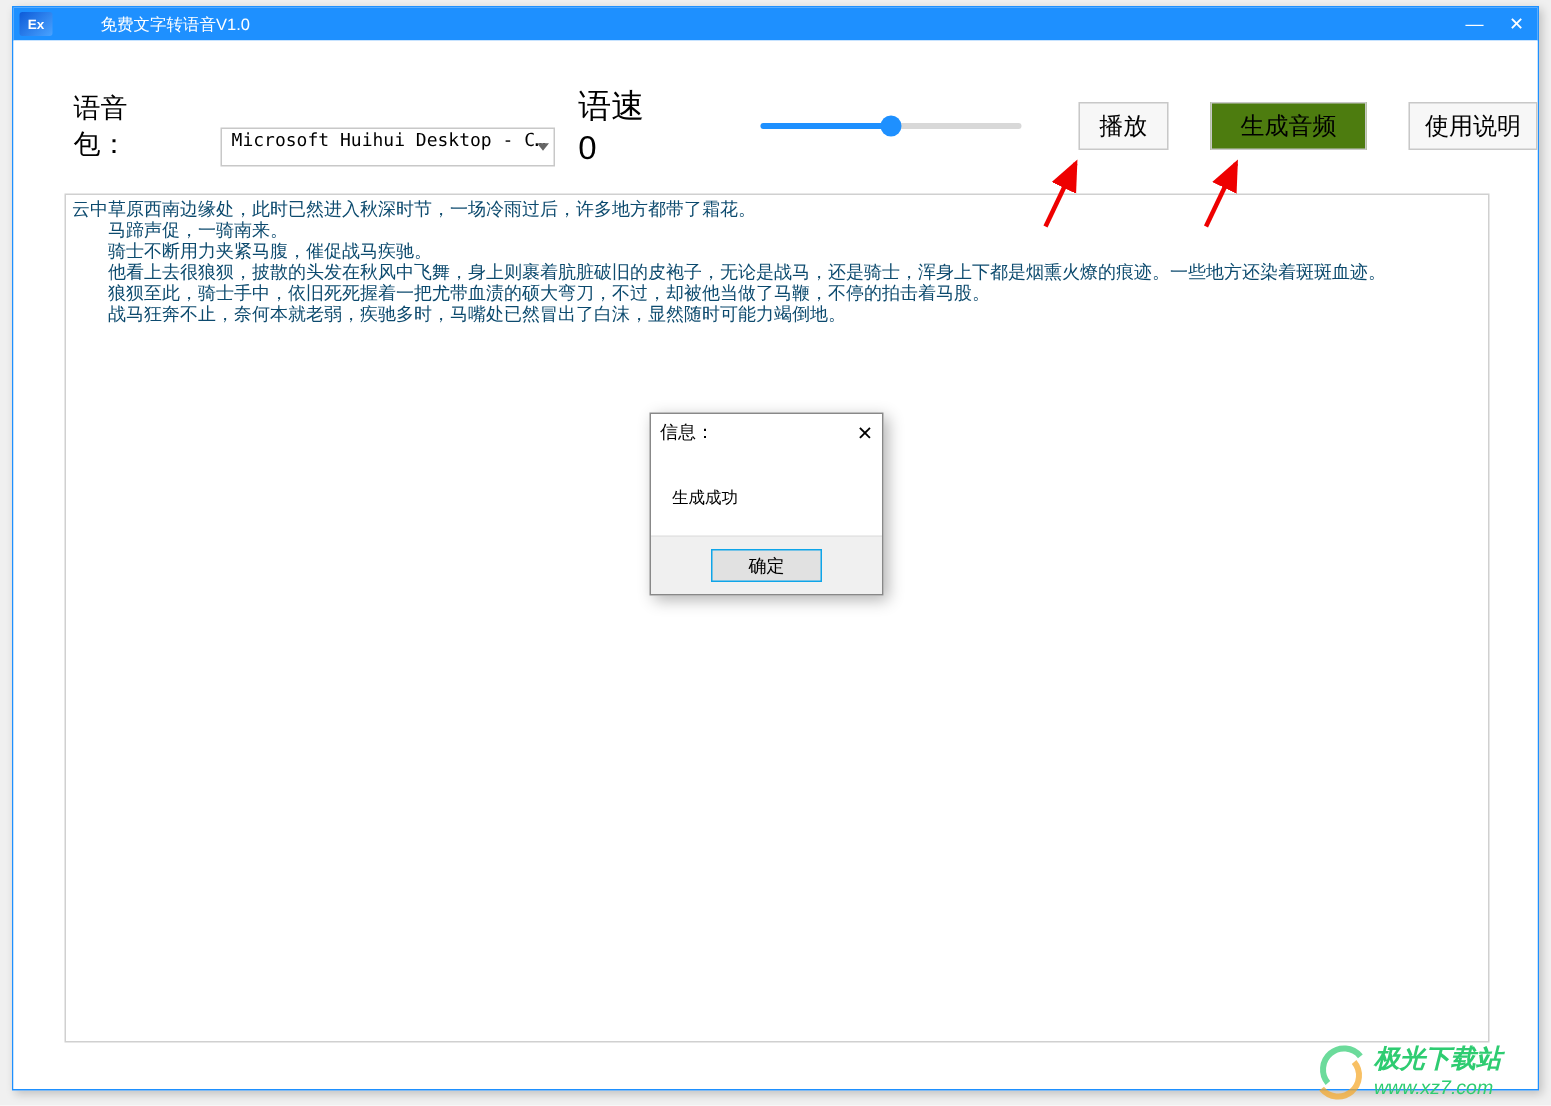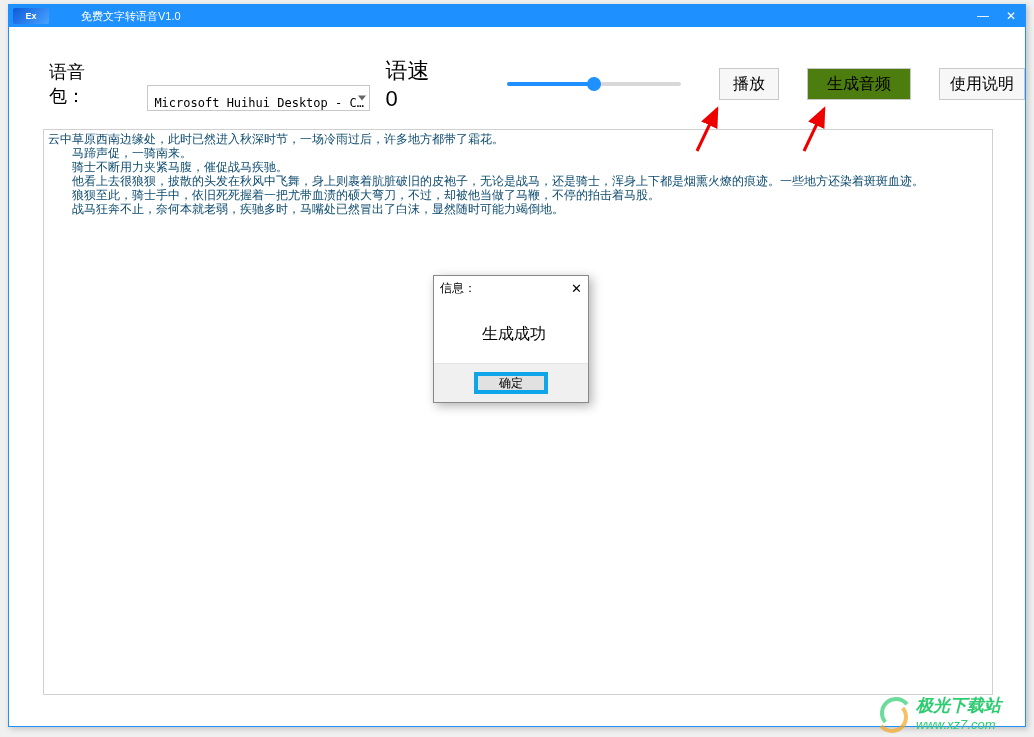--- a/index.html
+++ b/index.html
@@ -25,21 +25,21 @@
   }
   .titlebar {
     height: 22px;
     background: #1e90ff;
     display: flex;
     align-items: center;
     color: #fff;
     font-size: 11px;
   }
   .titlebar .app-icon {
-    width: 36px;
+    width: 22px;
     height: 16px;
     margin: 0 5px 0 4px;
     background: linear-gradient(135deg,#0d5bd8 0%,#4aa3ff 100%);
     border-radius: 2px;
     display:flex;align-items:center;justify-content:center;
     font-size:9px; font-weight:bold; color:#fff;
   }
   .titlebar .title { flex: 0 0 auto; margin-left: 27px; }
   .titlebar .spacer { flex: 1; }
   .titlebar .win-btn {
@@ -65,21 +65,21 @@
     font-size: 18px;
     margin-right: 12px;
   }
   .combo {
     width: 227px;
     height: 26px;
     border: 1px solid #c8c8c8;
     background: #fff;
     font-family: "Consolas","SimSun",monospace;
     font-size: 12px;
-    display:flex; align-items:flex-end;
+    display:flex; align-items:flex-start;
     padding:0 4px 0 6px;
     position:relative;
     margin-top:28px;
   }
   .combo .arrow {
     position:absolute; right:3px; top:50%; transform:translateY(-50%);
     width:0;height:0;border-left:4px solid transparent;border-right:4px solid transparent;border-top:5px solid #666;
   }
   .label-speed {
     font-size: 22px;
@@ -144,32 +144,31 @@
   }
   .dialog-title {
     height: 24px; display:flex; align-items:center; padding:0 6px;
     font-size: 12px;
     border-bottom: 0;
   }
   .dialog-title .spacer { flex:1; }
   .dialog-title .close { font-size:13px; }
   .dialog-body {
     padding: 24px 10px 18px 14px;
-    font-size: 16px;
-    margin-left: 34px;
+    font-size: 11px;
   }
   .dialog-footer {
     background:#f0f0f0;
     padding: 8px;
     display:flex; justify-content:center;
     border-top:1px solid #e4e4e4;
   }
   .dialog-btn {
     width: 74px; height: 22px;
-    border: 4px solid #0ea5e9;
+    border: 1px solid #0ea5e9;
     background:#e1e1e1;
     display:flex;align-items:center;justify-content:center;
     font-size:12px;
   }
   
   .arrow-annot {
     position:absolute;
     pointer-events:none;
   }
   .arrow-annot svg { overflow:visible; }

